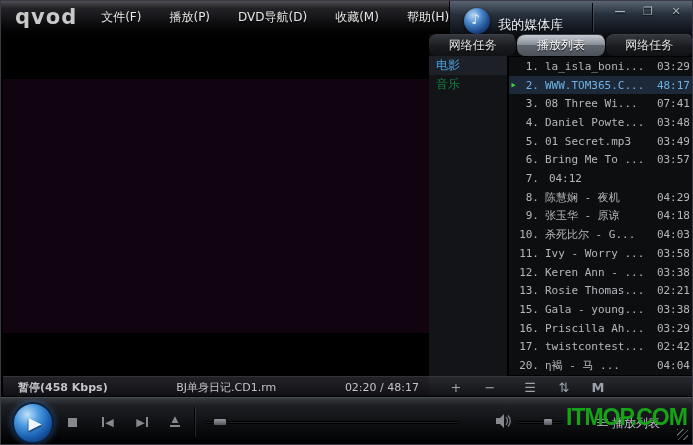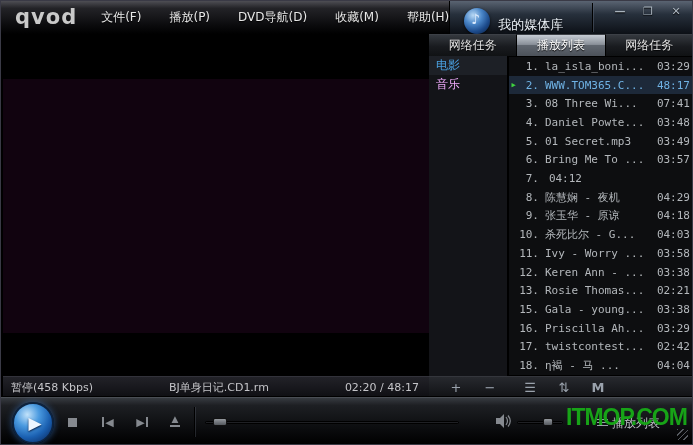--- a/index.html
+++ b/index.html
@@ -34,30 +34,30 @@
     color:#aab4be; font-size:11px; font-weight:bold; }
   .win-btn { width:16px; text-align:center; cursor:default; text-shadow:0 1px 1px #000; }
 
   
   .tabs { position:absolute; left:428px; top:33px; width:265px; height:22px; display:flex;
     background:#0a0c0e; }
   .tab { flex:1; display:flex; align-items:center; justify-content:center;
     font-size:12px; color:#e6e6e6;
     background:linear-gradient(180deg,#34383e 0%,#191b1f 55%,#101214 100%);
     border-right:1px solid #000; border-top:1px solid #3c4046; cursor:default;
-    text-shadow:0 1px 1px #000; }
+    text-shadow:0 1px 1px #000;border-radius:8px; }
   .tab.selected {
     background:linear-gradient(180deg,#c6ccd4 0%,#8a9099 45%,#60666f 50%,#4c525a 100%);
     color:#fff; }
 
   
   .cat-sidebar { position:absolute; left:428px; top:55px; width:79px; height:320px;
     background:#131418; border-right:1px solid #000; }
   .cat-item { height:19px; line-height:19px; padding-left:7px; font-size:12px;
-    color:#f0abfc; cursor:default; }
+    color:#15803d; cursor:default; }
   .cat-item.selected { color:#4aa0e0; background:#1d2026; }
 
   
   .playlist { position:absolute; left:508px; top:56px; width:185px; height:318px;
     background:#0d0e10; display:flex; flex-direction:column; }
   .row { flex:1; display:flex; align-items:center;
     font-family:"DejaVu Sans Mono","Liberation Mono",monospace;
     font-size:11px; color:#b4b8bc; cursor:default; }
   .play-ind { width:9px; font-size:7px; color:#3fd13f; text-align:center; }
   .num { width:21px; text-align:right; margin-right:6px; }
@@ -79,21 +79,21 @@
 
   
   .video { position:absolute; left:2px; top:33px; width:426px; height:342px; background:#000; }
   .video-content { position:absolute; left:0; right:0; top:45px; bottom:43px; background:#11030f; }
 
   
   .statusbar { position:absolute; left:2px; top:375px; width:426px; height:22px;
     background:linear-gradient(180deg,#222228 0%,#0e0e12 100%);
     border-top:1px solid #32323a; color:#c4c4c8; font-size:11px;
     display:flex; align-items:center; justify-content:space-between; }
-  .status-state { padding-left:8px; }
+  .status-state { padding-left:15px;font-weight:bold; }
   .status-time { padding-right:10px; }
 
   
   .controlbar { position:absolute; left:0; right:0; bottom:0; height:48px;
     background:linear-gradient(180deg,#3a3e44 0%,#1d1f23 18%,#0a0b0d 70%,#000 100%);
     border-top:1px solid #000; box-shadow:inset 0 1px 0 #4a4e54; }
 
   .play-btn { position:absolute; left:11px; top:401px; width:42px; height:42px;
     border-radius:50%; cursor:default;
     background:radial-gradient(circle at 35% 28%,#c2e2fa 0%,#4a9ae0 32%,#1a5fb0 62%,#081f4e 100%);
@@ -275,21 +275,21 @@
       <span class="time">03:29</span>
     </div>
       <div class="row">
       <span class="play-ind"></span>
       <span class="num">17.</span>
       <span class="title">twistcontest...</span>
       <span class="time">02:42</span>
     </div>
       <div class="row">
       <span class="play-ind"></span>
-      <span class="num">18.</span>
+      <span class="num">20.</span>
       <span class="title">η褐 - 马    ...</span>
       <span class="time">04:04</span>
     </div>
     </div>
 
   <div class="list-toolbar">
     <span class="lt-icon">+</span>
     <span class="lt-icon">−</span>
     <span class="lt-icon">☰</span>
     <span class="lt-icon">⇅</span>

